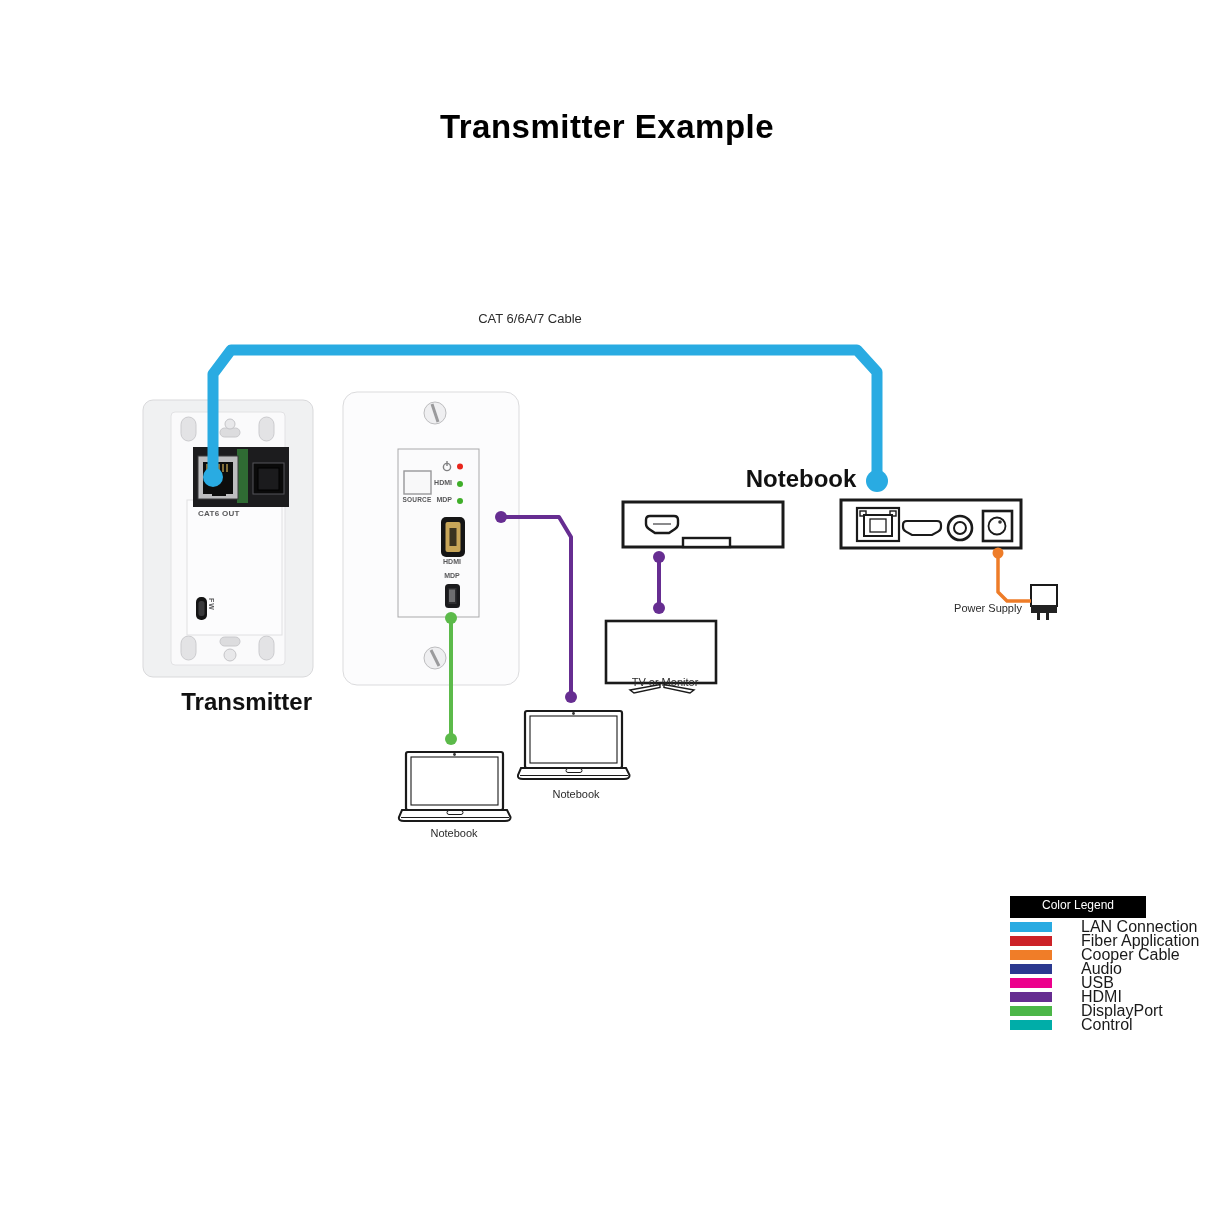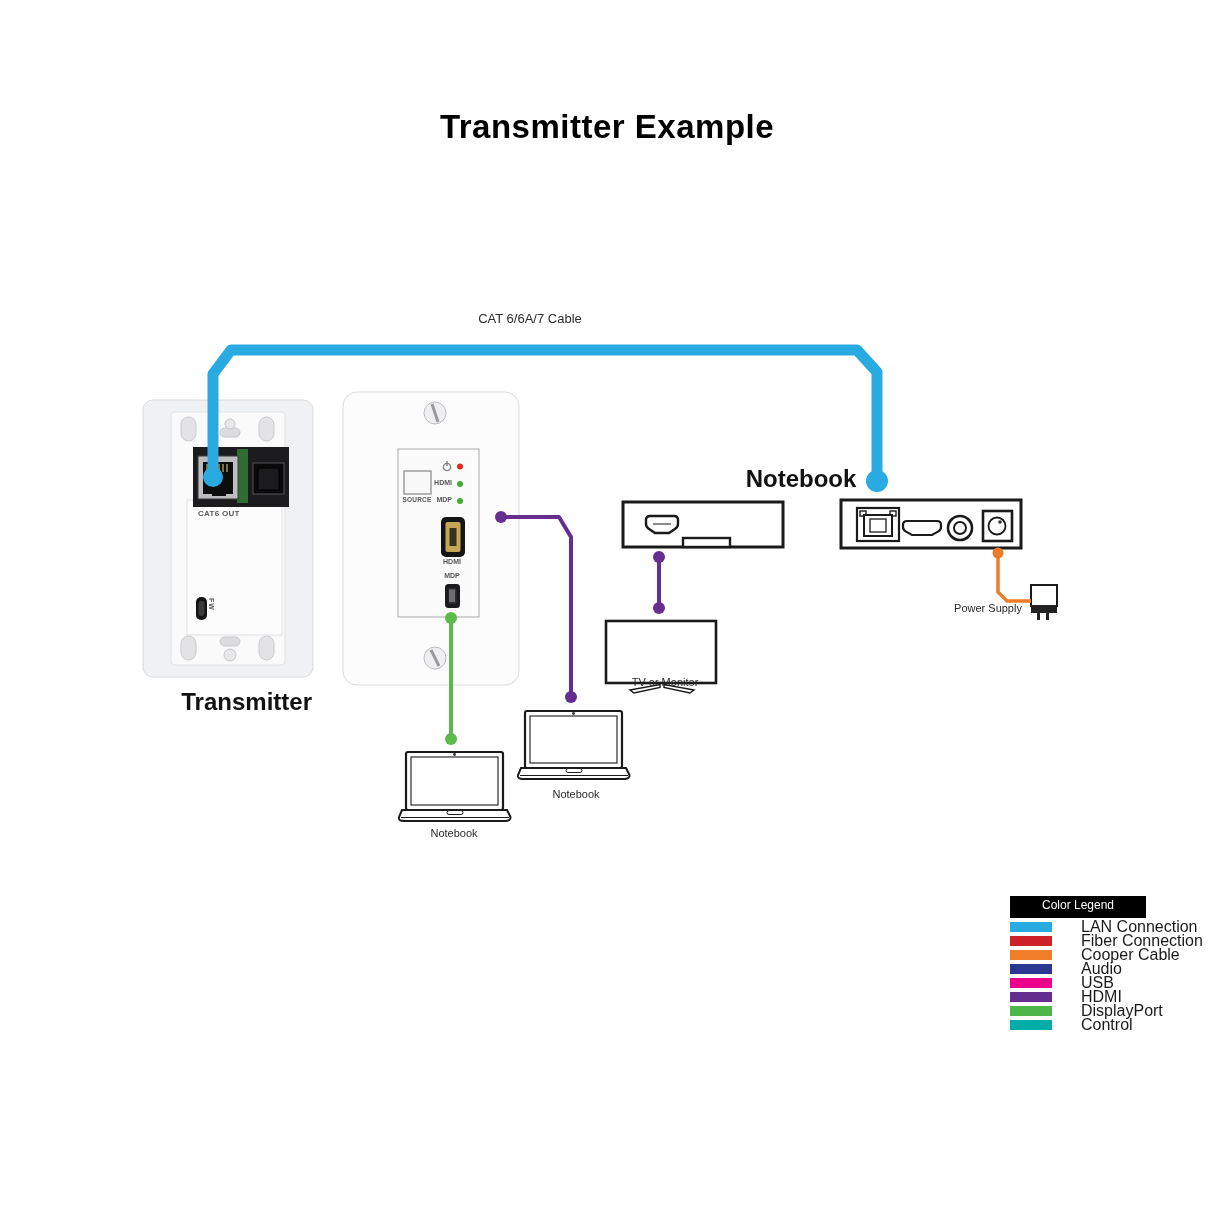--- a/index.html
+++ b/index.html
@@ -231,21 +231,21 @@
 
   <div class="legend">
     <div class="legend-header">Color Legend</div>
     <div>
         <div class="legend-row">
           <div class="legend-swatch" style="background-color: rgb(41, 171, 226);"></div>
           <span class="legend-label">LAN Connection</span>
         </div>
         <div class="legend-row">
           <div class="legend-swatch" style="background-color: rgb(204, 34, 40);"></div>
-          <span class="legend-label">Fiber Connection</span>
+          <span class="legend-label">Fiber Application</span>
         </div>
         <div class="legend-row">
           <div class="legend-swatch" style="background-color: rgb(240, 125, 40);"></div>
           <span class="legend-label">Cooper Cable</span>
         </div>
         <div class="legend-row">
           <div class="legend-swatch" style="background-color: rgb(43, 57, 144);"></div>
           <span class="legend-label">Audio</span>
         </div>
         <div class="legend-row">

